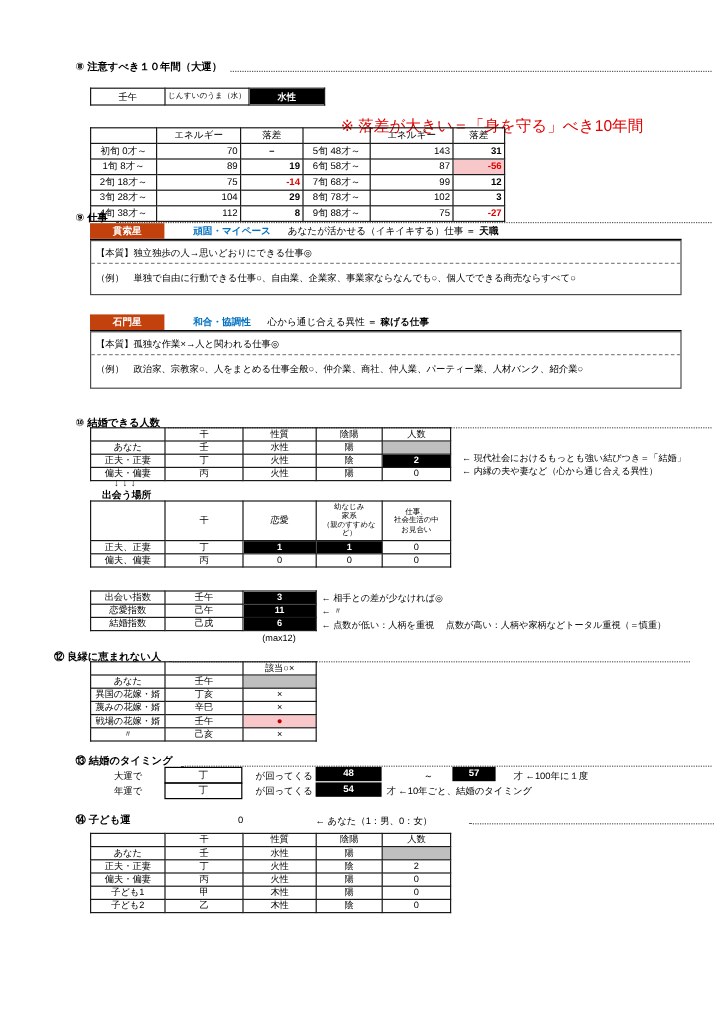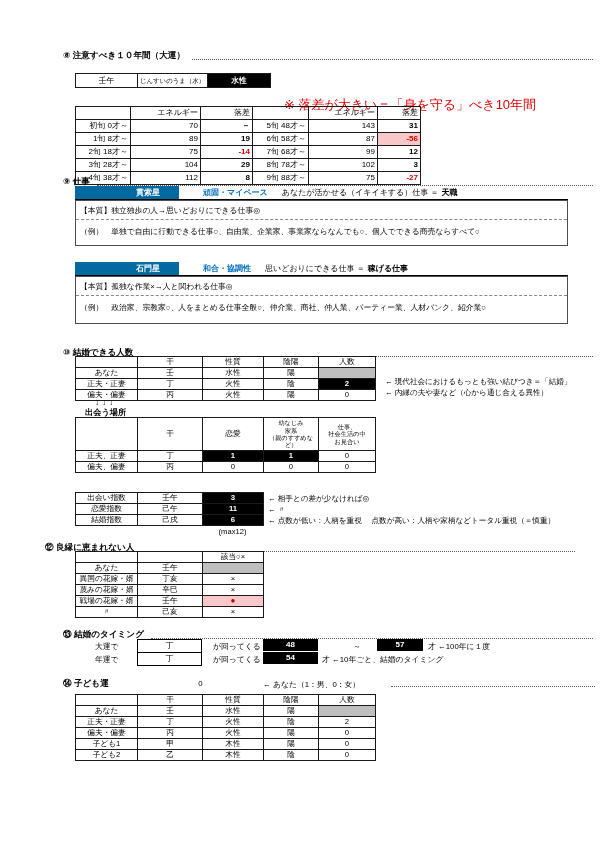--- a/index.html
+++ b/index.html
@@ -4,38 +4,38 @@
 <style>
   html,body{margin:0;padding:0;background:#e9e9e9;}
   .page{position:relative;width:600px;height:849px;background:#ffffff;margin:0 auto;
         font-family:"Liberation Sans","DejaVu Sans",sans-serif;color:#000;overflow:hidden;}
   .abs{position:absolute;}
   .sec-title{display:flex;align-items:flex-end;font-weight:bold;font-size:8.6px;white-space:nowrap;}
   .sec-title .dots{flex:1;border-bottom:1.5px dotted #595959;margin:0 2px 2px 7px;height:0;}
   table{border-collapse:collapse;table-layout:fixed;}
   td{border:1px solid #1a1a1a;text-align:center;padding:0 2px;overflow:hidden;
      white-space:nowrap;font-size:7.7px;height:10px;line-height:10px;}
-  .t8 td{height:12px;line-height:12px;font-size:8px;text-align:right;}
-  td.r{}
+  .t8 td{height:12px;line-height:12px;font-size:8px;}
+  td.r{text-align:right;}
   td.rb{text-align:right;font-weight:bold;}
   td.cb{font-weight:bold;}
   td.rbred{text-align:right;font-weight:bold;color:#e00000;}
   td.pink{text-align:right;font-weight:bold;color:#e00000;background:#f7c7ca;}
   td.blk{background:#000;color:#fff;font-weight:bold;}
   td.gry{background:#bfbfbf;}
   td.dot{background:#f7c7ca;color:#c00000;font-size:8px;}
   td.hdr{font-size:6.2px;line-height:1.2;white-space:pre-line;padding:1px 1px;}
   .t10b tr:first-child td{height:30px;}
   .pillar td{height:13px;line-height:13px;}
   .pillar td.yomi{font-size:6.4px;}
   .note-red{color:#e00000;font-size:13px;white-space:nowrap;}
   .starline{display:flex;align-items:center;height:13px;border-bottom:1px solid #000;
             font-size:8px;white-space:nowrap;}
-  .starline .star{width:62px;background:#0369a1;color:#fff;font-weight:bold;text-align:center;
-                  height:13px;line-height:13px;flex:none;padding-left:42px;}
+  .starline .star{width:62px;background:#c2410c;color:#fff;font-weight:bold;text-align:center;
+                  height:13px;line-height:13px;flex:none;}
   .starline .trait{color:#0070c0;font-weight:bold;margin-left:24px;}
   .starline .desc{margin-left:14px;}
   .starline .em{font-weight:bold;margin-left:3px;}
   .wbox{border:1px solid #4d4d4d;font-size:7.8px;}
   .wbox .l1{padding:4px 4px 3px;border-bottom:1px dashed #888;white-space:nowrap;}
   .wbox .l2{padding:6px 4px 5px;white-space:nowrap;}
   .ann{font-size:7.6px;white-space:nowrap;}
   .arrows{font-size:8px;letter-spacing:3px;}
   .sublabel{font-weight:bold;font-size:8.2px;text-align:center;}
   .kanbox{width:63px;height:12px;line-height:12px;border:1px solid #000;text-align:center;
@@ -142,21 +142,21 @@
     <span class="em">天職</span>
   </div>
   <div class="wbox abs" style="left:75px;top:200px;width:491px;height:44px">
     <div class="l1">【本質】独立独歩の人→思いどおりにできる仕事◎</div>
     <div class="l2">（例）　単独で自由に行動できる仕事○、自由業、企業家、事業家ならなんでも○、個人でできる商売ならすべて○</div>
   </div>
 
   <div class="starline abs" style="left:75px;top:262px;width:493px">
     <span class="star">石門星</span>
     <span class="trait">和合・協調性</span>
-    <span class="desc">思いどおりにできる仕事 ＝</span>
+    <span class="desc">心から通じ合える異性 ＝</span>
     <span class="em">稼げる仕事</span>
   </div>
   <div class="wbox abs" style="left:75px;top:276px;width:491px;height:46px">
     <div class="l1">【本質】孤独な作業×→人と関われる仕事◎</div>
     <div class="l2">（例）　政治家、宗教家○、人をまとめる仕事全般○、仲介業、商社、仲人業、パーティー業、人材バンク、紹介業○</div>
   </div>
 
   <div class="sec-title abs" style="left:63px;top:347px;width:532px">
     <span>⑩ 結婚できる人数</span>
     <span class="dots"></span>
@@ -317,21 +317,21 @@
   <div class="sec-title abs" style="left:63px;top:629px;width:532px">
     <span>⑬ 結婚のタイミング</span>
     <span class="dots"></span>
   </div>
   <div class="abs" style="left:63px;top:639px;width:532px;height:13px">
     <span class="abs plain" style="left:32px;top:2px">大運で</span>
     <span class="abs kanbox" style="left:74px;top:0">丁</span>
     <span class="abs plain" style="left:150px;top:2px">が回ってくる</span>
     <span class="abs blkbox" style="left:200px;top:0;width:55px">48</span>
     <span class="abs plain ctr" style="left:284px;top:2px;width:20px">～</span>
-    <span class="abs blkbox" style="left:314px;top:0;width:46px">57</span>
+    <span class="abs blkbox" style="left:314px;top:0;width:36px">57</span>
     <span class="abs plain" style="left:365px;top:2px">才 ←100年に１度</span>
   </div>
   <div class="abs" style="left:63px;top:652px;width:532px;height:13px">
     <span class="abs plain" style="left:32px;top:2px">年運で</span>
     <span class="abs kanbox" style="left:74px;top:0">丁</span>
     <span class="abs plain" style="left:150px;top:2px">が回ってくる</span>
     <span class="abs blkbox" style="left:200px;top:0;width:55px">54</span>
     <span class="abs plain" style="left:259px;top:2px">才 ←10年ごと、結婚のタイミング</span>
   </div>
 

